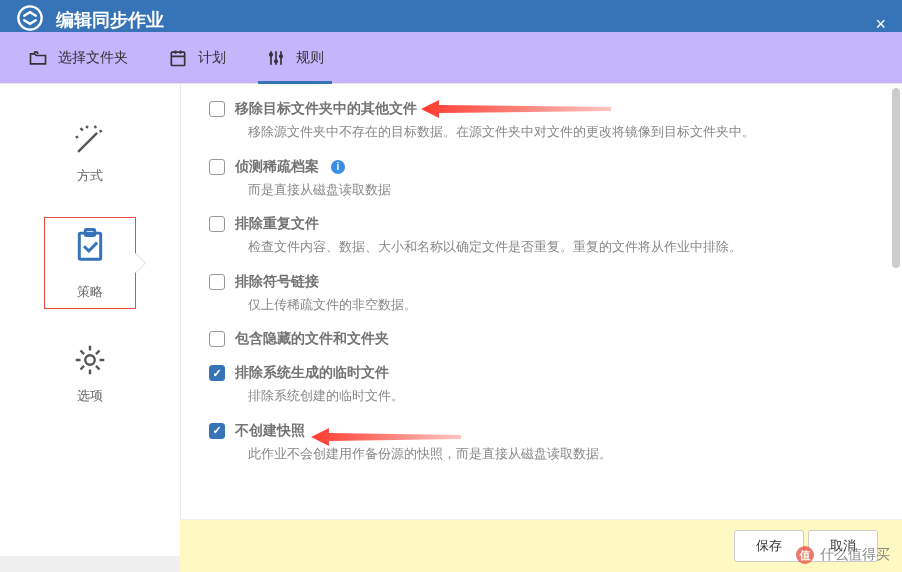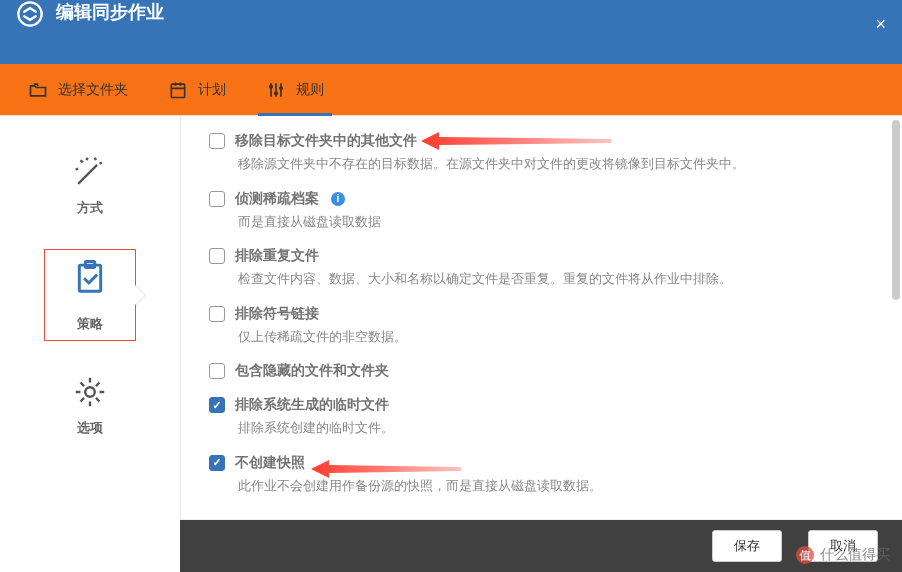--- a/index.html
+++ b/index.html
@@ -1,49 +1,49 @@
 <!DOCTYPE html>
 <html><head>
   <meta charset="utf-8">
   <style>
     * { margin: 0; padding: 0; box-sizing: border-box; }
     body { font-family: "Microsoft YaHei", "PingFang SC", sans-serif; background: #f0f0f0; width: 902px; height: 572px; overflow: hidden; position: relative; }
     
-    .titlebar { height: 64px; background: #3673b7; display: flex; align-items: flex-start; padding: 0 16px; position: relative; }
+    .titlebar { height: 32px; background: #3673b7; display: flex; align-items: flex-end; padding: 0 16px; position: relative; }
     .title-icon { width: 28px; height: 28px; margin-right: 12px; }
     .title-text { color: #fff; font-size: 18px; font-weight: bold; }
     .close-btn { position: absolute; right: 16px; top: 14px; color: #fff; font-size: 18px; cursor: pointer; }
     
-    .tabbar { height: 52px; background: #f97316; display: flex; align-items: center; padding: 16px 24px; border-bottom: 1px solid #e5e5e5; gap: 32px; }
+    .tabbar { height: 52px; background: #c4b5fd; display: flex; align-items: center; padding: 16px 24px; border-bottom: 1px solid #e5e5e5; gap: 32px; }
     .tab { display: flex; align-items: center; gap: 10px; height: 52px; color: #333; font-size: 14px; cursor: pointer; position: relative; padding: 0 4px; }
     .tab.active { color: #333; }
     .tab.active::after { content: ""; position: absolute; bottom: 0; left: -4px; right: -4px; height: 3px; background: #3673b7; }
     .tab-icon { width: 20px; height: 20px; display: flex; align-items: center; justify-content: center; }
     
     .body { display: flex; height: calc(572px - 48px - 52px); background: #fff; }
     
     .sidebar { width: 180px; padding: 24px 0; display: flex; flex-direction: column; align-items: center; gap: 20px; }
-    .side-item { width: 90px; height: 90px; display: flex; flex-direction: column; align-items: center; justify-content: center; gap: 8px; cursor: pointer; position: relative; font-weight: bold; }
+    .side-item { width: 90px; height: 90px; display: flex; flex-direction: column; align-items: center; justify-content: center; gap: 8px; cursor: pointer; position: relative; }
     .side-item.selected { outline: 1px solid #e74c3c; background: #fff; gap: 19px; }
     .side-item.selected::after { content: ""; position: absolute; right: -10px; top: 50%; transform: translateY(-50%); border-left: 10px solid #fff; border-top: 10px solid transparent; border-bottom: 10px solid transparent; filter: drop-shadow(1px 0 0 #ddd); }
     .side-icon { width: 38px; height: 38px; display: flex; align-items: center; justify-content: center; }
     .side-label { font-size: 13px; color: #666; }
     
     .content { flex: 1; border-left: 1px solid #e8e8e8; overflow-y: auto; position: relative; }
     .options { padding: 16px 40px 8px 28px; }
     .opt { margin-bottom: 16px; }
     .opt-row { display: flex; align-items: center; gap: 10px; }
     .checkbox { width: 16px; height: 16px; border: 1.5px solid #999; border-radius: 3px; flex-shrink: 0; cursor: pointer; display: flex; align-items: center; justify-content: center; }
     .checkbox.checked { background: #3673b7; border-color: #3673b7; }
     .checkbox.checked::after { content: "✓"; color: #fff; font-size: 11px; font-weight: bold; line-height: 1; }
     .opt-label { font-size: 14px; color: #737373; font-weight: 600; }
-    .opt-desc { font-size: 13px; color: #888; margin-left: 29px; margin-top: 4px; line-height: 1.5; }
+    .opt-desc { font-size: 13px; color: #888; margin-left: 39px; margin-top: 4px; line-height: 1.5; }
     .info-icon { width: 14px; height: 14px; border-radius: 50%; background: #3a8ee6; color: #fff; font-size: 10px; font-weight: bold; display: inline-flex; align-items: center; justify-content: center; margin-left: 2px; }
     
-    .footer { position: absolute; bottom: 0; right: 0; padding: 10px 24px; display: flex; gap: 26px; background: #404040; border-top: 1px solid #eee; width: calc(100% - 180px); justify-content: flex-end; }
+    .footer { position: absolute; bottom: 0; right: 0; padding: 10px 24px; display: flex; gap: 4px; background: #fef9c3; border-top: 1px solid #eee; width: calc(100% - 180px); justify-content: flex-end; }
     .btn { min-width: 70px; height: 32px; border: 1px solid #ccc; background: #fff; border-radius: 3px; font-size: 13px; color: #333; cursor: pointer; padding: 0 14px; }
     
     .arrow { position: absolute; pointer-events: none; }
     .arrow svg { display: block; }
     
     .watermark { position: absolute; bottom: 8px; right: 12px; display: flex; align-items: center; gap: 6px; opacity: 0.75; font-size: 14px; color: #666; pointer-events: none; }
     .watermark .wm-icon { width: 18px; height: 18px; border-radius: 50%; background: #e74c3c; color: #fff; display: flex; align-items: center; justify-content: center; font-size: 11px; font-weight: bold; }
     
     .scrollbar { position: absolute; right: 2px; top: 4px; width: 8px; height: 180px; background: #ccc; border-radius: 4px; }
   </style>

